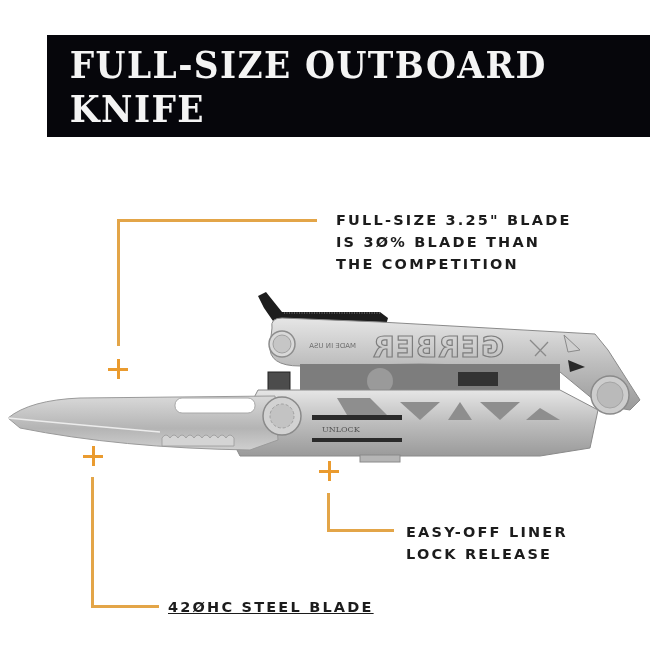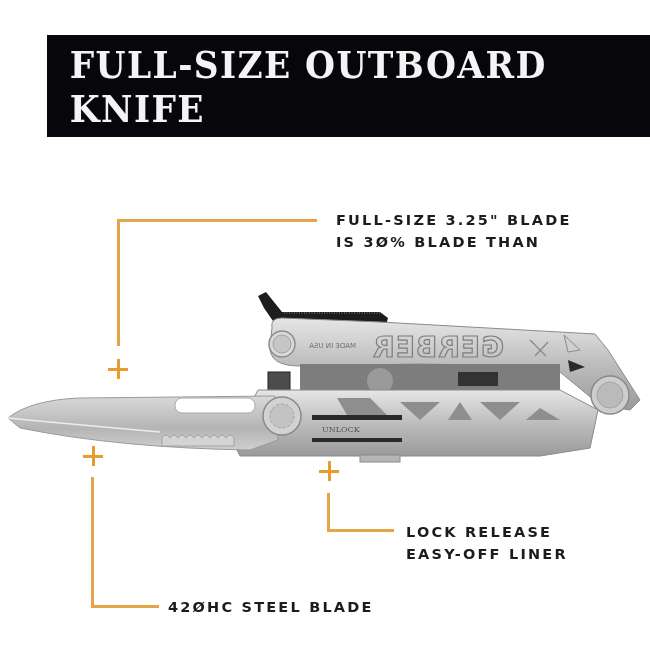--- a/index.html
+++ b/index.html
@@ -20,20 +20,21 @@
 <div class="banner">
   <div class="banner-title">FULL-SIZE OUTBOARD KNIFE</div>
 </div>
 
 <div class="line" style="left:117px; top:219px; width:200px; height:3px;"></div>
 <div class="line" style="left:117px; top:219px; width:3px; height:127px;"></div>
 <div class="plus" style="left:108px; top:359px;"></div>
 <div class="callout" style="left:336px; top:209px;">
   <div>FULL-SIZE 3.25" BLADE</div>
   <div>IS 3Ø% BLADE THAN</div>
+  <div>THE COMPETITION</div>
 </div>
 
 <svg class="tool" viewBox="0 280 650 190" xmlns="http://www.w3.org/2000/svg">
   <defs>
     <linearGradient id="steel" x1="0" y1="0" x2="0" y2="1">
       <stop offset="0" stop-color="#e6e6e6"></stop>
       <stop offset="0.5" stop-color="#bdbdbd"></stop>
       <stop offset="1" stop-color="#9a9a9a"></stop>
     </linearGradient>
     <linearGradient id="bladeg" x1="0" y1="0" x2="0" y2="1">
@@ -88,22 +89,22 @@
     <path d="M162 438 Q166 432 170 438 Q174 432 178 438 Q182 432 186 438 Q190 432 194 438 Q198 432 202 438 Q206 432 210 438 Q214 432 218 438 Q222 432 226 438 Q230 432 234 438 L234 446 L162 446 Z" fill="#d4d4d4" stroke="#999" stroke-width="0.8"></path>
     <circle cx="282" cy="416" r="19" fill="#d2d2d2" stroke="#8a8a8a" stroke-width="1.5"></circle>
     <circle cx="282" cy="416" r="12" fill="#c3c3c3" stroke="#a0a0a0" stroke-dasharray="3 2"></circle>
   </g>
 </svg>
 
 <div class="plus" style="left:319px; top:461px;"></div>
 <div class="line" style="left:327px; top:493px; width:3px; height:38px;"></div>
 <div class="line" style="left:327px; top:529px; width:67px; height:3px;"></div>
 <div class="callout" style="left:406px; top:521px;">
+  <div>EASY-OFF LINER</div>
   <div>LOCK RELEASE</div>
-  <div>EASY-OFF LINER</div>
 </div>
 
 <div class="plus" style="left:83px; top:446px;"></div>
 <div class="line" style="left:91px; top:477px; width:3px; height:130px;"></div>
 <div class="line" style="left:91px; top:605px; width:68px; height:3px;"></div>
-<div class="callout" style="left:168px; top:596px;">
+<div class="callout" style="left:168px; top:596px;text-decoration:underline;">
   <div>42ØHC STEEL BLADE</div>
 </div>
 
 </body></html>

